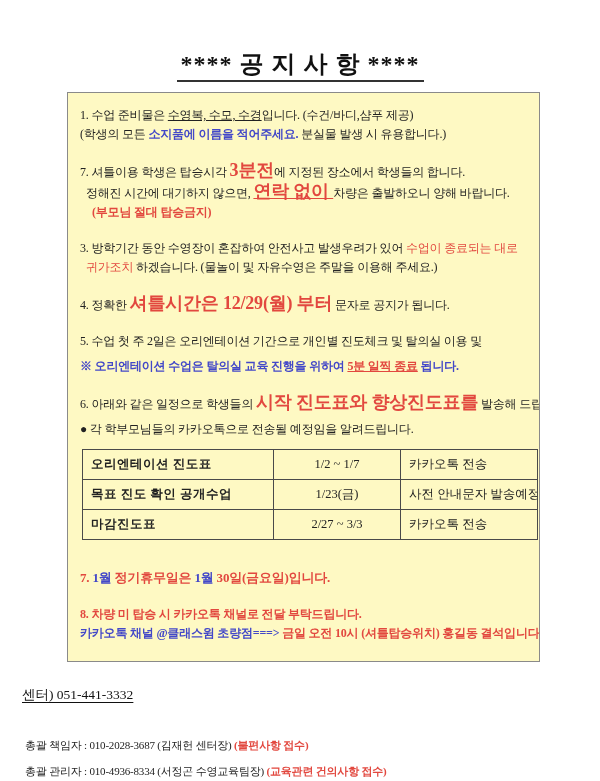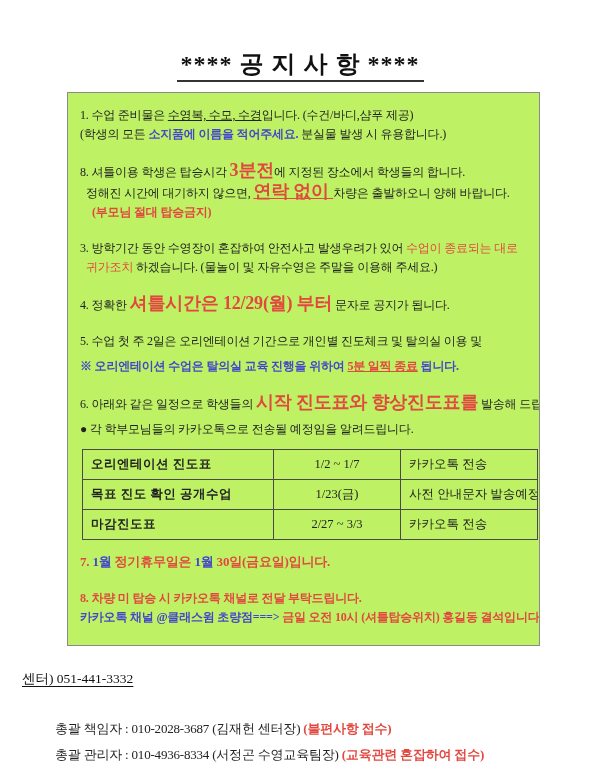--- a/index.html
+++ b/index.html
@@ -9,68 +9,68 @@
     color:#222222;
   }
   .page{padding-top:48px;}
   h1.title{
     margin:0 0 12px 0;text-align:center;font-size:24px;font-weight:bold;
     letter-spacing:1px;color:#111;
   }
   h1.title .tspan{border-bottom:2px solid #333;padding:0 4px 3px 4px;}
   .notice-box{
     margin-left:67px;width:473px;box-sizing:border-box;
-    border:1px solid #8a8a8a;background:#bef264;
+    border:1px solid #8a8a8a;background:#fef9c3;
     padding:13px 10px 18px 12px;overflow:hidden;
   }
   .line{
     margin:0;font-size:12px;line-height:19px;white-space:nowrap;
     letter-spacing:-0.2px;
   }
   .line.gap{margin-top:17px;}
   .line.sgap{margin-top:6px;}
   .line.ind1{padding-left:6px;}
   .line.ind2{padding-left:12px;}
   .red{color:#e2483f;}
   .blue{color:#4348c8;}
   .b{font-weight:bold;}
   .u{text-decoration:underline;}
   .lg{font-size:18px;}
   .md{font-size:13px;}
   table.schedule{
-    border-collapse:collapse;margin:10px 0 12px 2px;table-layout:fixed;
+    border-collapse:collapse;margin:10px 0 28px 2px;table-layout:fixed;
     width:452px;
   }
   table.schedule td{
     border:1px solid #4a4a4a;height:27px;padding:1px 8px;
     font-size:12.5px;color:#222;overflow:hidden;white-space:nowrap;
   }
   td.c1{width:174px;font-weight:bold;letter-spacing:0.5px;}
   td.c2{width:110px;text-align:center;}
   td.c3{width:120px;font-size:10.5px;}
   .footer{margin:24px 0 0 22px;}
   .center-phone{
     margin:0 0 28px 0;font-size:13.5px;color:#111;
     text-decoration:underline;text-underline-offset:3px;
   }
-  .contact-lines .line{font-size:13px;line-height:26px;margin-left:33px;}
+  .contact-lines .line{font-size:11px;line-height:26px;margin-left:3px;}
 </style>
 </head>
 <body>
 
 <div class="page">
 
   <h1 class="title"><span class="tspan">**** 공 지 사 항 ****</span></h1>
 
   <div class="notice-box">
 
     <div>
         <p class="line"><span>1. 수업 준비물은 </span><span class="u">수영복, 수모, 수경</span><span>입니다. (수건/바디,샴푸 제공)</span></p>
         <p class="line"><span>(학생의 모든 </span><span class="blue b">소지품에 이름을 적어주세요.</span><span> 분실물 발생 시 유용합니다.)</span></p>
-        <p class="line gap"><span>8. 셔틀이용 학생은 탑승시각 </span><span class="red b lg">3분전</span><span>에 지정된 장소에서 학생들의 합니다.</span></p>
+        <p class="line gap"><span>7. 셔틀이용 학생은 탑승시각 </span><span class="red b lg">3분전</span><span>에 지정된 장소에서 학생들의 합니다.</span></p>
         <p class="line ind1"><span>정해진 시간에 대기하지 않으면, </span><span class="red b lg u">연락 없이 </span><span>차량은 출발하오니 양해 바랍니다.</span></p>
         <p class="line ind2"><span class="red b">(부모님 절대 탑승금지)</span></p>
         <p class="line gap"><span>3. 방학기간 동안 수영장이 혼잡하여 안전사고 발생우려가 있어 </span><span class="red">수업이 종료되는 대로</span></p>
         <p class="line ind1"><span class="red">귀가조치</span><span> 하겠습니다. (물놀이 및 자유수영은 주말을 이용해 주세요.)</span></p>
         <p class="line gap"><span>4. 정확한 </span><span class="red b lg">셔틀시간은 12/29(월) 부터</span><span> 문자로 공지가 됩니다.</span></p>
         <p class="line gap"><span>5. 수업 첫 주 2일은 오리엔테이션 기간으로 개인별 진도체크 및 탈의실 이용 및</span></p>
         <p class="line sgap"><span class="blue b">※ 오리엔테이션 수업은 탈의실 교육 진행을 위하여 </span><span class="red b u">5분 일찍 종료</span><span class="blue b"> 됩니다.</span></p>
         <p class="line gap"><span>6. 아래와 같은 일정으로 학생들의 </span><span class="red b lg">시작 진도표와 향상진도표를</span><span> 발송해 드립니다.</span></p>
         <p class="line sgap"><span class="b">●</span><span> 각 학부모님들의 카카오톡으로 전송될 예정임을 알려드립니다.</span></p>
       </div>
@@ -100,17 +100,17 @@
         <p class="line gap"><span class="red b">8. 차량 미 탑승 시 카카오톡 채널로 전달 부탁드립니다.</span></p>
         <p class="line"><span class="blue b">카카오톡 채널 @클래스윔 초량점===&gt; </span><span class="red b">금일 오전 10시 (셔틀탑승위치) 홍길동 결석입니다.</span></p>
       </div>
 
   </div>
 
   <div class="footer">
     <p class="center-phone">센터) 051-441-3332</p>
     <div class="contact-lines">
         <p class="line"><span>총괄 책임자 : 010-2028-3687 (김재헌 센터장) </span><span class="red b">(불편사항 접수)</span></p>
-        <p class="line"><span>총괄 관리자 : 010-4936-8334 (서정곤 수영교육팀장) </span><span class="red b">(교육관련 혼잡하여 접수)</span></p>
+        <p class="line"><span>총괄 관리자 : 010-4936-8334 (서정곤 수영교육팀장) </span><span class="red b">(교육관련 건의사항 접수)</span></p>
       </div>
   </div>
 
 </div>
 
 </body></html>

